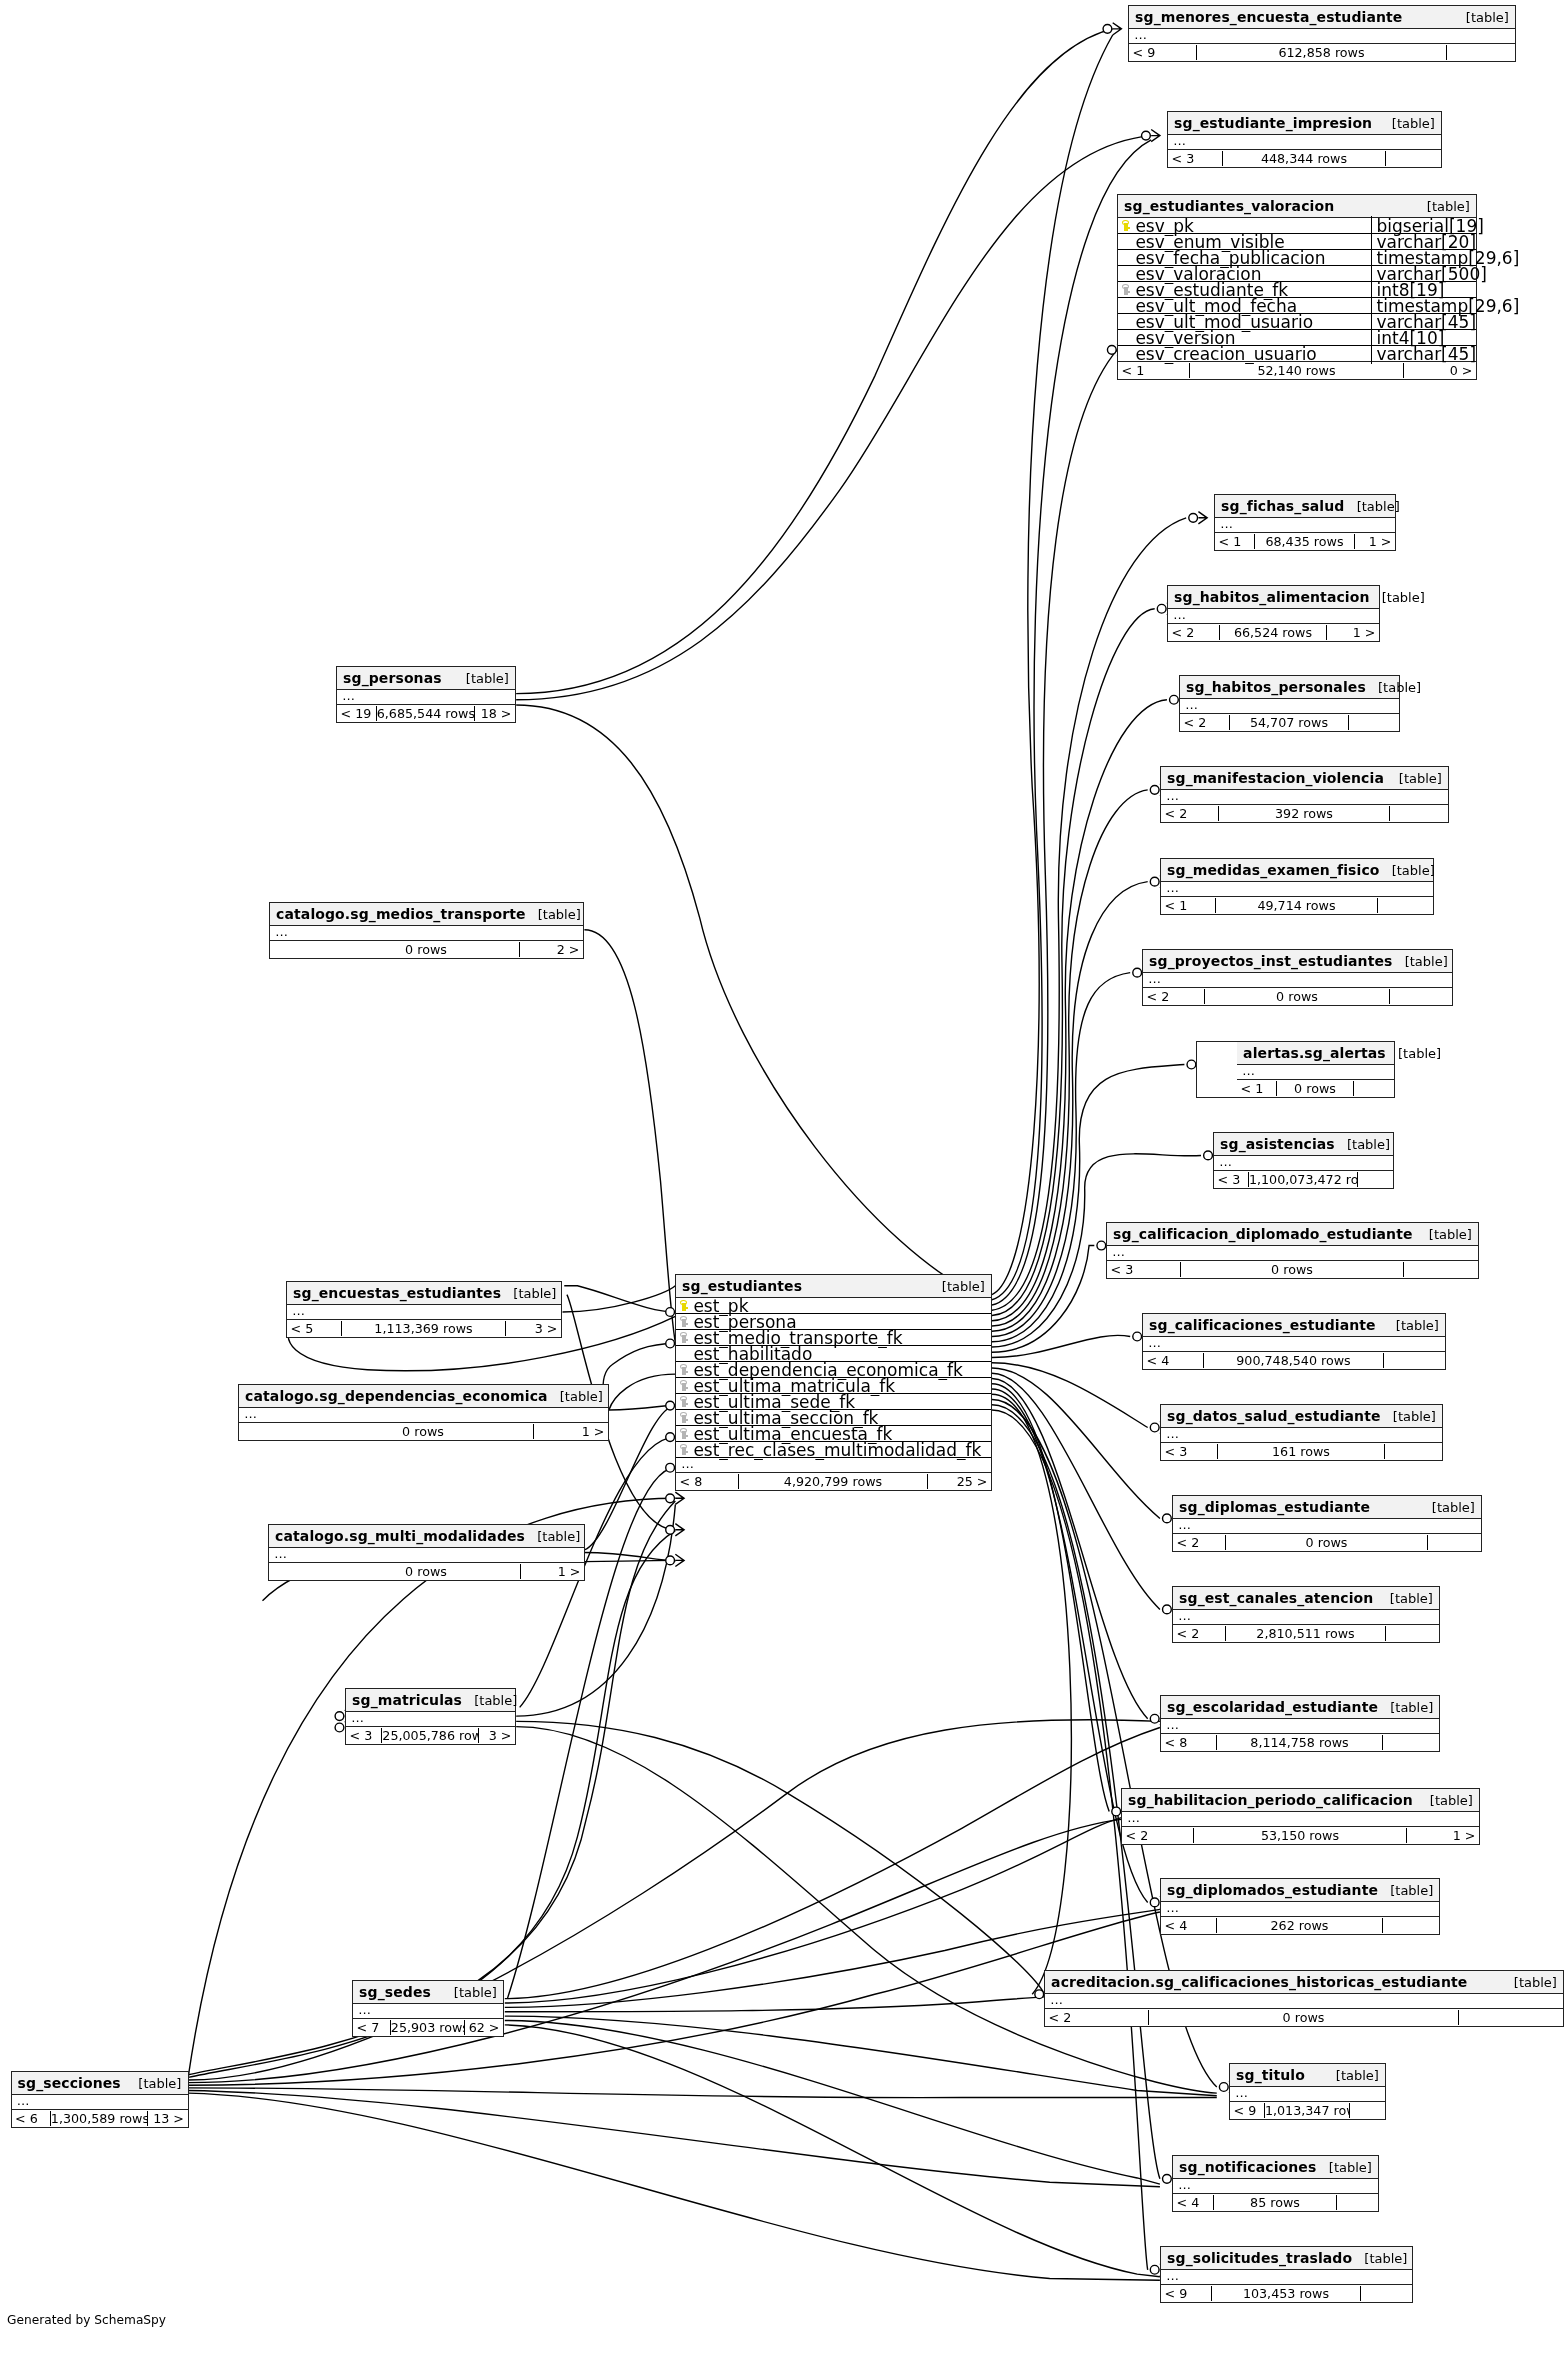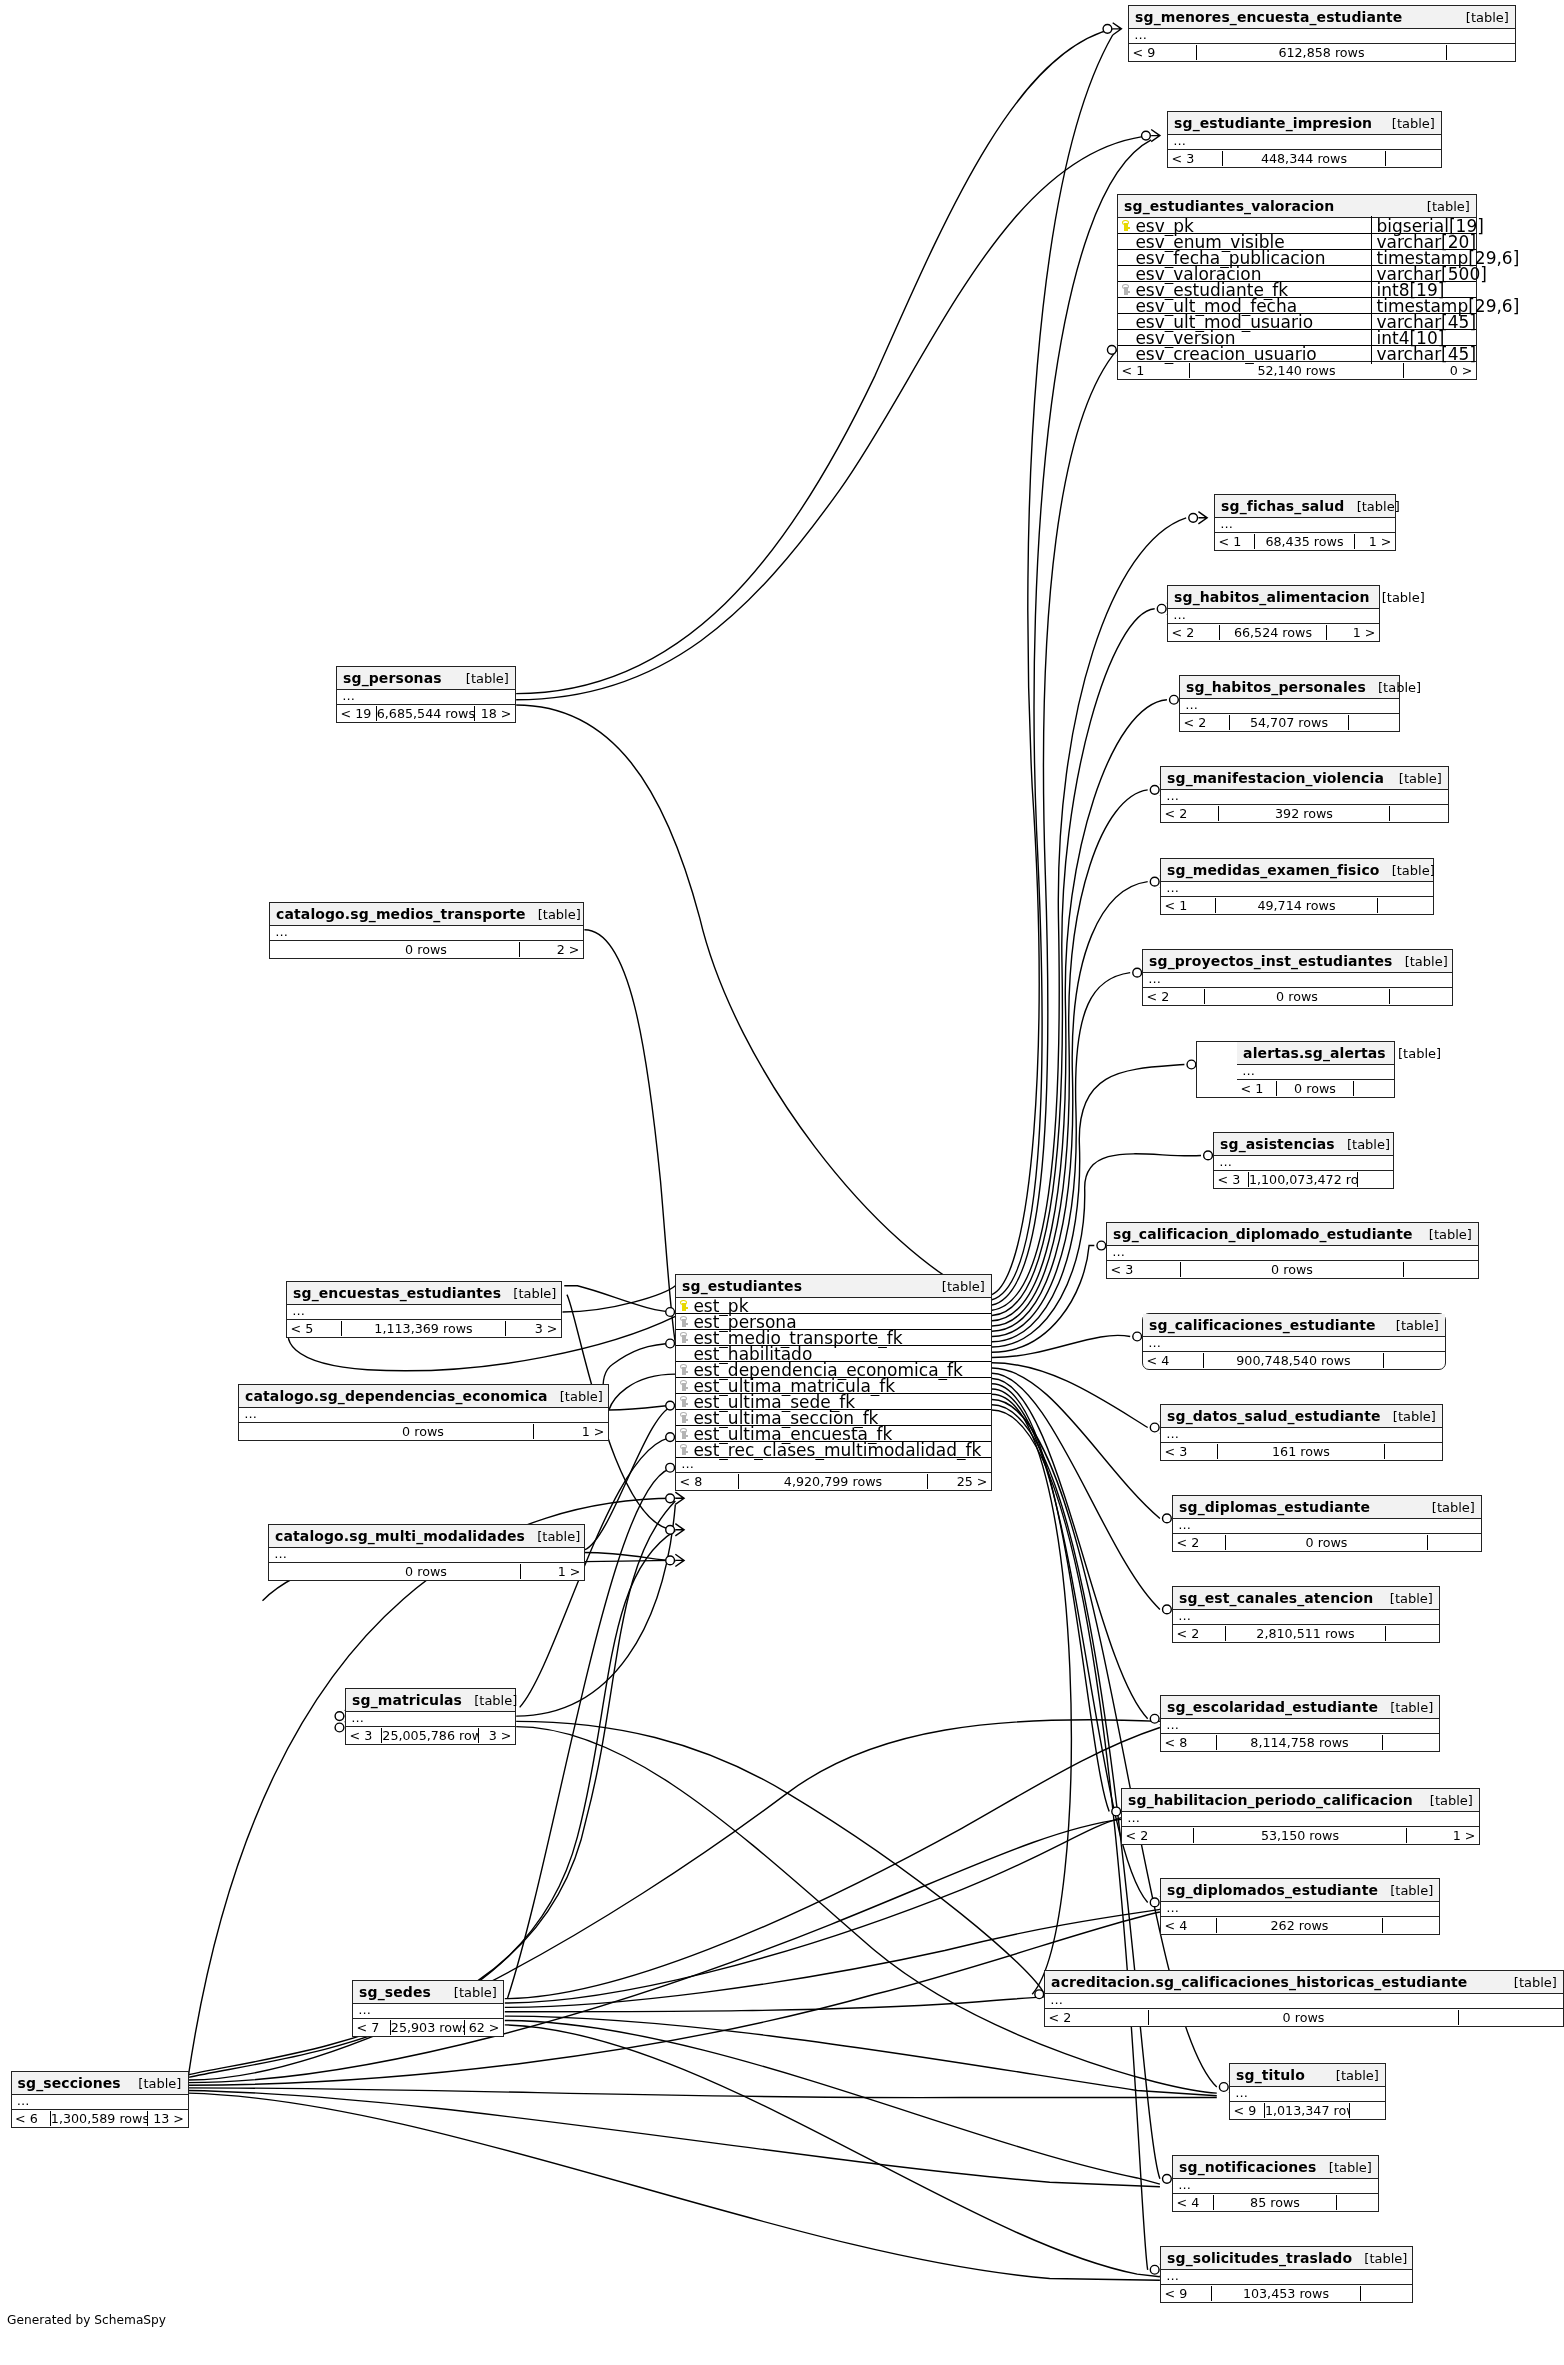--- a/index.html
+++ b/index.html
@@ -383,21 +383,21 @@
           <span class="nm">sg_calificacion_diplomado_estudiante</span>
           <span class="tag">[table]</span>
         </div>
         <div class="ellip">…</div>
         <div class="ftr">
           <div class="l" style="width:74px">&lt; 3</div>
           <div class="m">0 rows</div>
           <div class="r" style="width:74px"></div>
         </div>
       </div>
-      <div class="tbl" style="left: 1142px; top: 1313px; width: 304px; border-radius: 7px;">
+      <div class="tbl" style="left: 1142px; top: 1313px; width: 304px;">
         <div class="hdr">
           <span class="nm">sg_calificaciones_estudiante</span>
           <span class="tag">[table]</span>
         </div>
         <div class="ellip">…</div>
         <div class="ftr">
           <div class="l" style="width:61px">&lt; 4</div>
           <div class="m">900,748,540 rows</div>
           <div class="r" style="width:61px"></div>
         </div>

